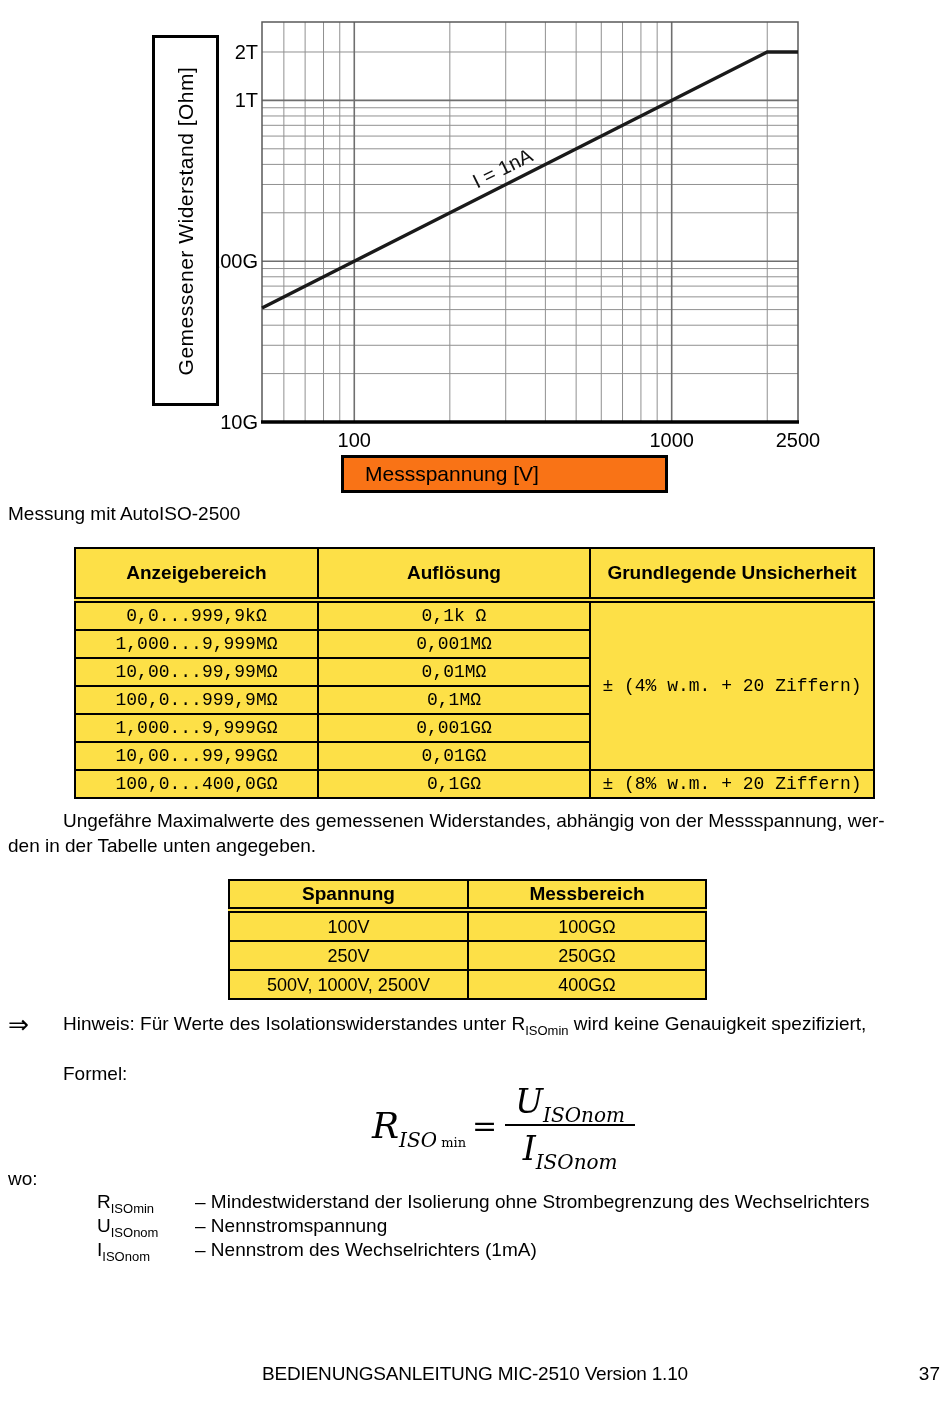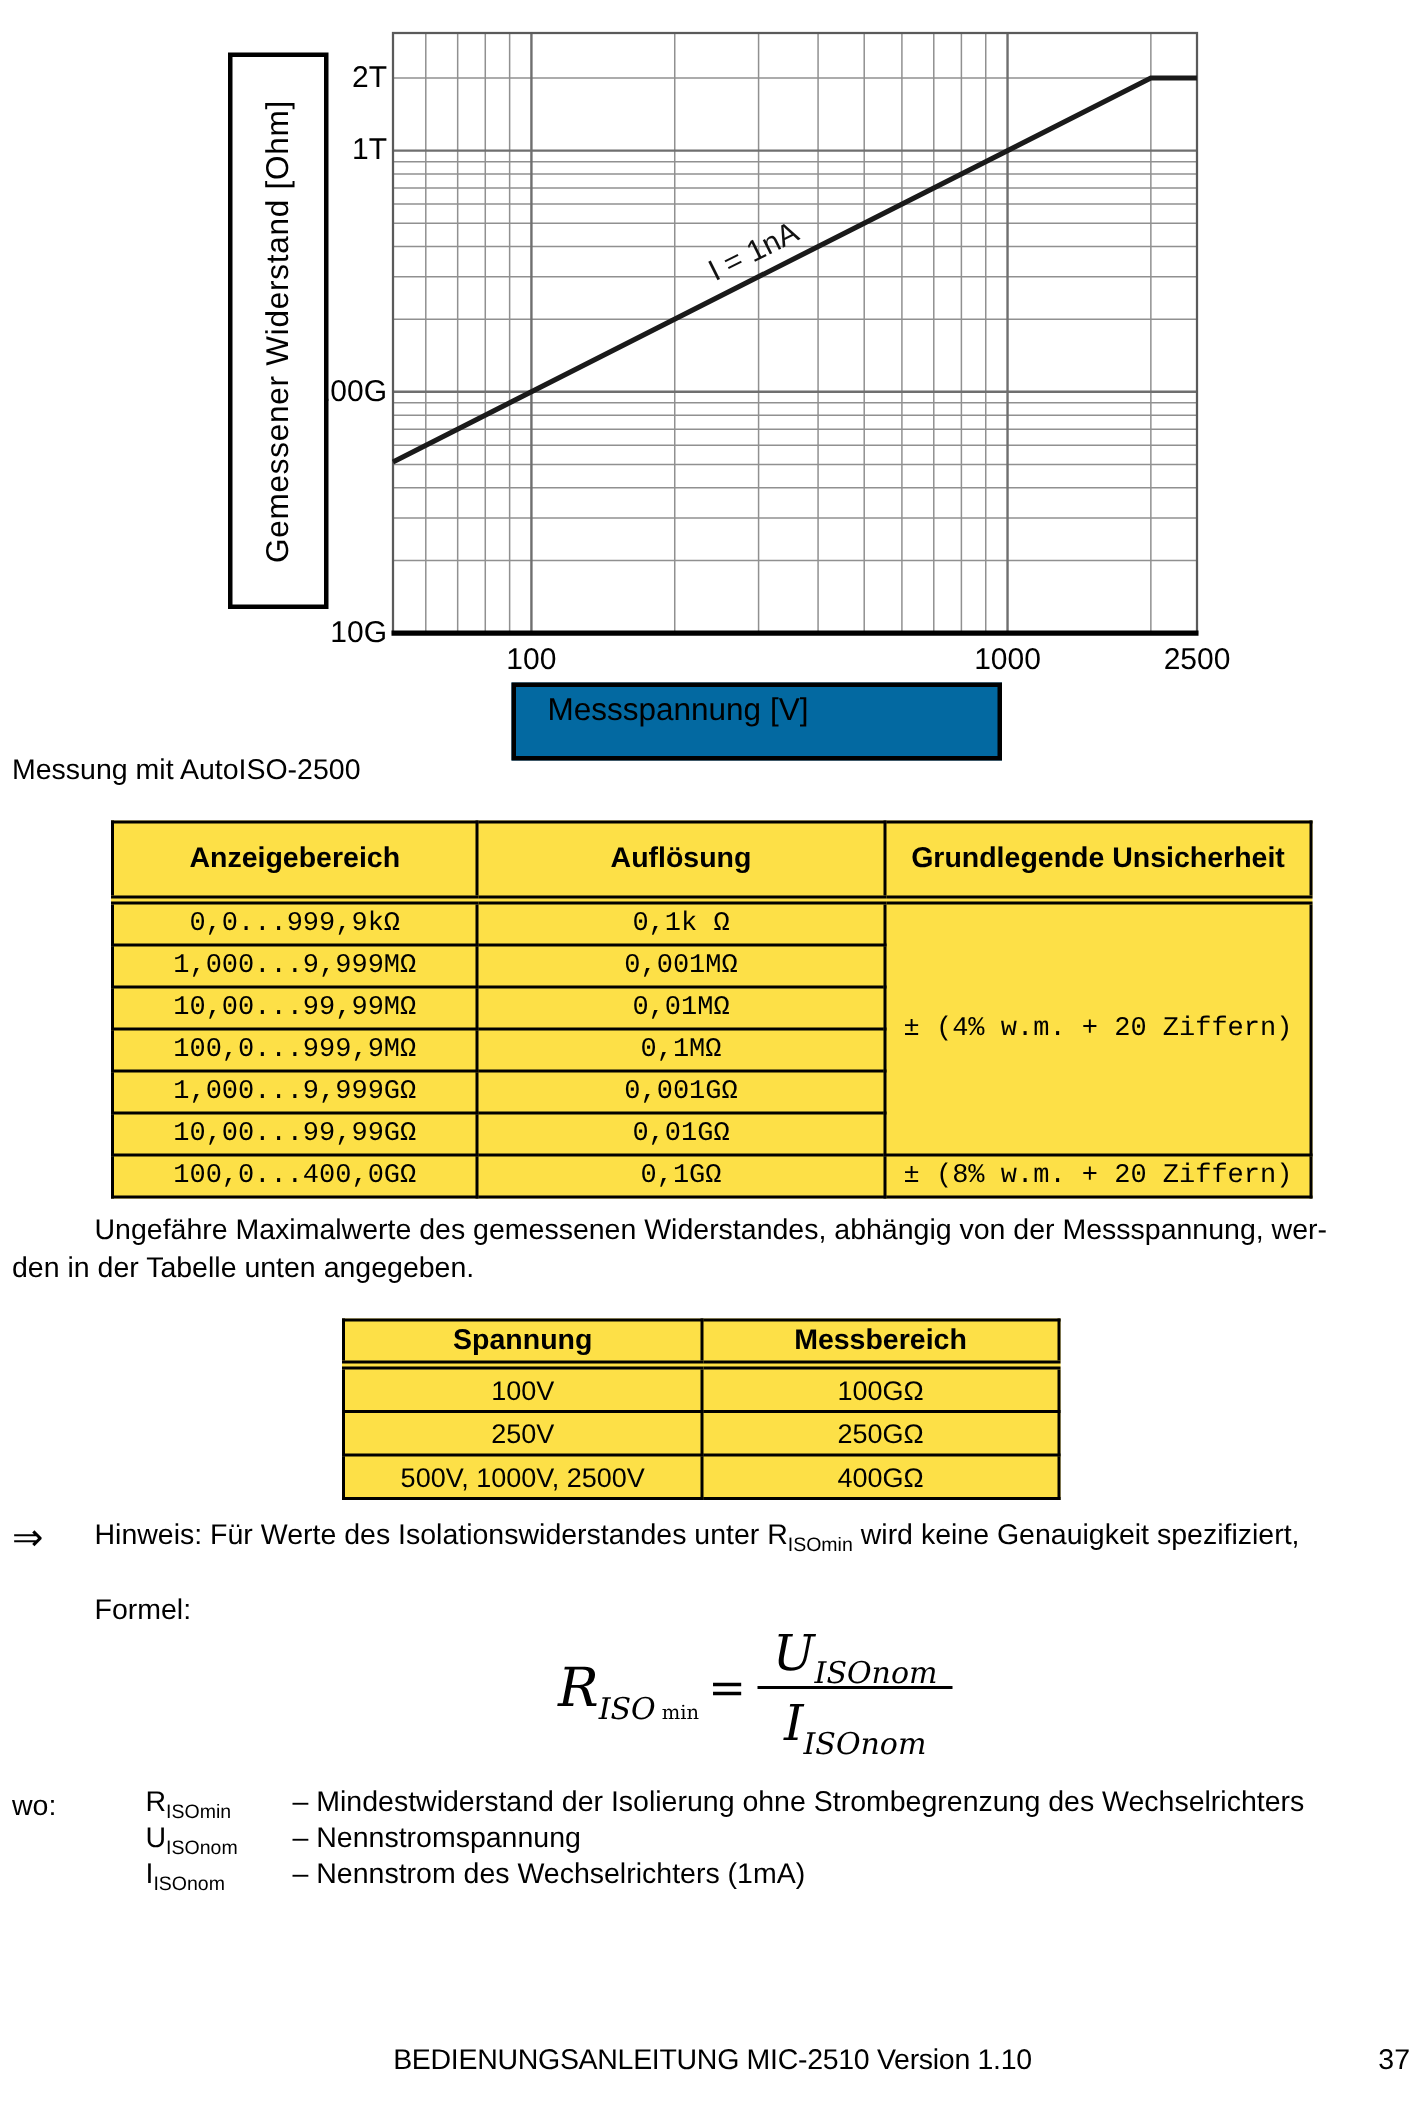--- a/index.html
+++ b/index.html
@@ -10,22 +10,22 @@
   #chart-svg{position:absolute;left:0;top:0;}
   .ytick{position:absolute;left:140px;width:118px;height:24px;line-height:24px;
          text-align:right;font-size:20px;z-index:2;}
   .xtick{position:absolute;width:90px;height:24px;line-height:24px;top:428px;
          text-align:center;font-size:20px;}
   .ylabel-box{position:absolute;left:152px;top:35px;width:61px;height:365px;
               border:3px solid #000;background:#fff;z-index:3;}
   .ylabel-box span{position:absolute;left:50%;top:50%;
                    transform:translate(-50%,-50%) rotate(-90deg);
                    white-space:nowrap;font-size:21px;letter-spacing:.5px;}
-  .xlabel-box{position:absolute;left:341px;top:455px;width:327px;height:52px;
-              border:3px solid #000;background:#0369a1;box-sizing:border-box;
+  .xlabel-box{position:absolute;left:341px;top:455px;width:327px;height:38px;
+              border:3px solid #000;background:#f97316;box-sizing:border-box;
               line-height:32px;padding-left:21px;font-size:21px;}
   .line-label{position:absolute;left:443px;top:157px;width:120px;height:24px;
               text-align:center;font-size:20px;transform:rotate(-26.5deg);color:#111;}
 
   .caption{position:absolute;left:8px;top:503px;font-size:19px;}
 
   
   table{border-collapse:collapse;table-layout:fixed;position:absolute;background:#fde047;}
   #table1{left:74px;top:547px;width:799px;}
   #table2{left:228px;top:879px;width:477px;}
@@ -51,21 +51,21 @@
   .f-big{font-style:italic;font-size:36px;}
   .f-sub-i{font-style:italic;font-size:20px;position:relative;top:9px;}
   .f-sub-r{font-size:13px;position:relative;top:9px;}
   .f-eq{font-size:30px;margin:0 8px 0 6px;}
   .f-frac{display:inline-flex;flex-direction:column;align-items:center;}
   .f-num{border-bottom:2px solid #000;padding:0 10px 3px 10px;}
   .f-den{padding-top:3px;}
   .f-num .f-big,.f-den .f-big{font-size:33px;}
 
   
-  .wo{position:absolute;left:8px;top:1168px;font-size:19px;margin-top:26px;}
+  .wo{position:absolute;left:8px;top:1168px;font-size:19px;}
   .defs{position:absolute;left:97px;top:1191px;}
   .def-row{position:relative;height:24px;font-size:19px;white-space:nowrap;}
   .def-sym{position:absolute;left:0;}
   .def-desc{position:absolute;left:98px;}
 
   
   .footer-center{position:absolute;left:0;top:1363px;width:950px;text-align:center;
                  font-size:19px;letter-spacing:-0.2px;}
   .footer-page{position:absolute;right:10px;top:1363px;font-size:19px;}
 </style>

